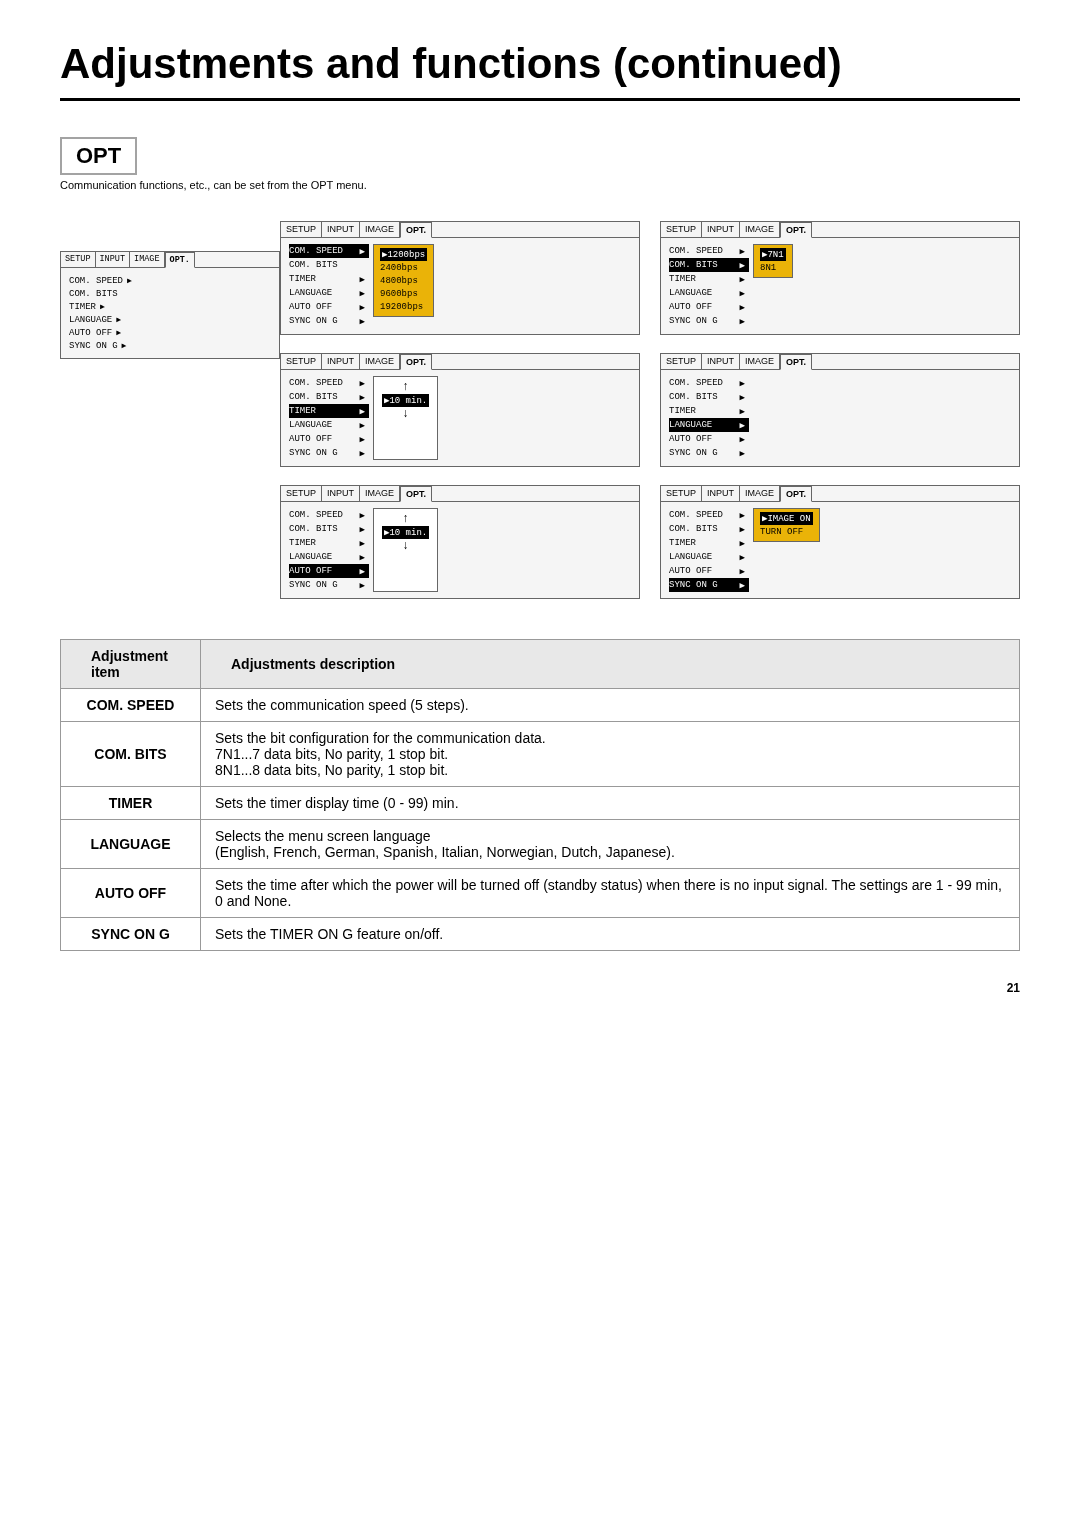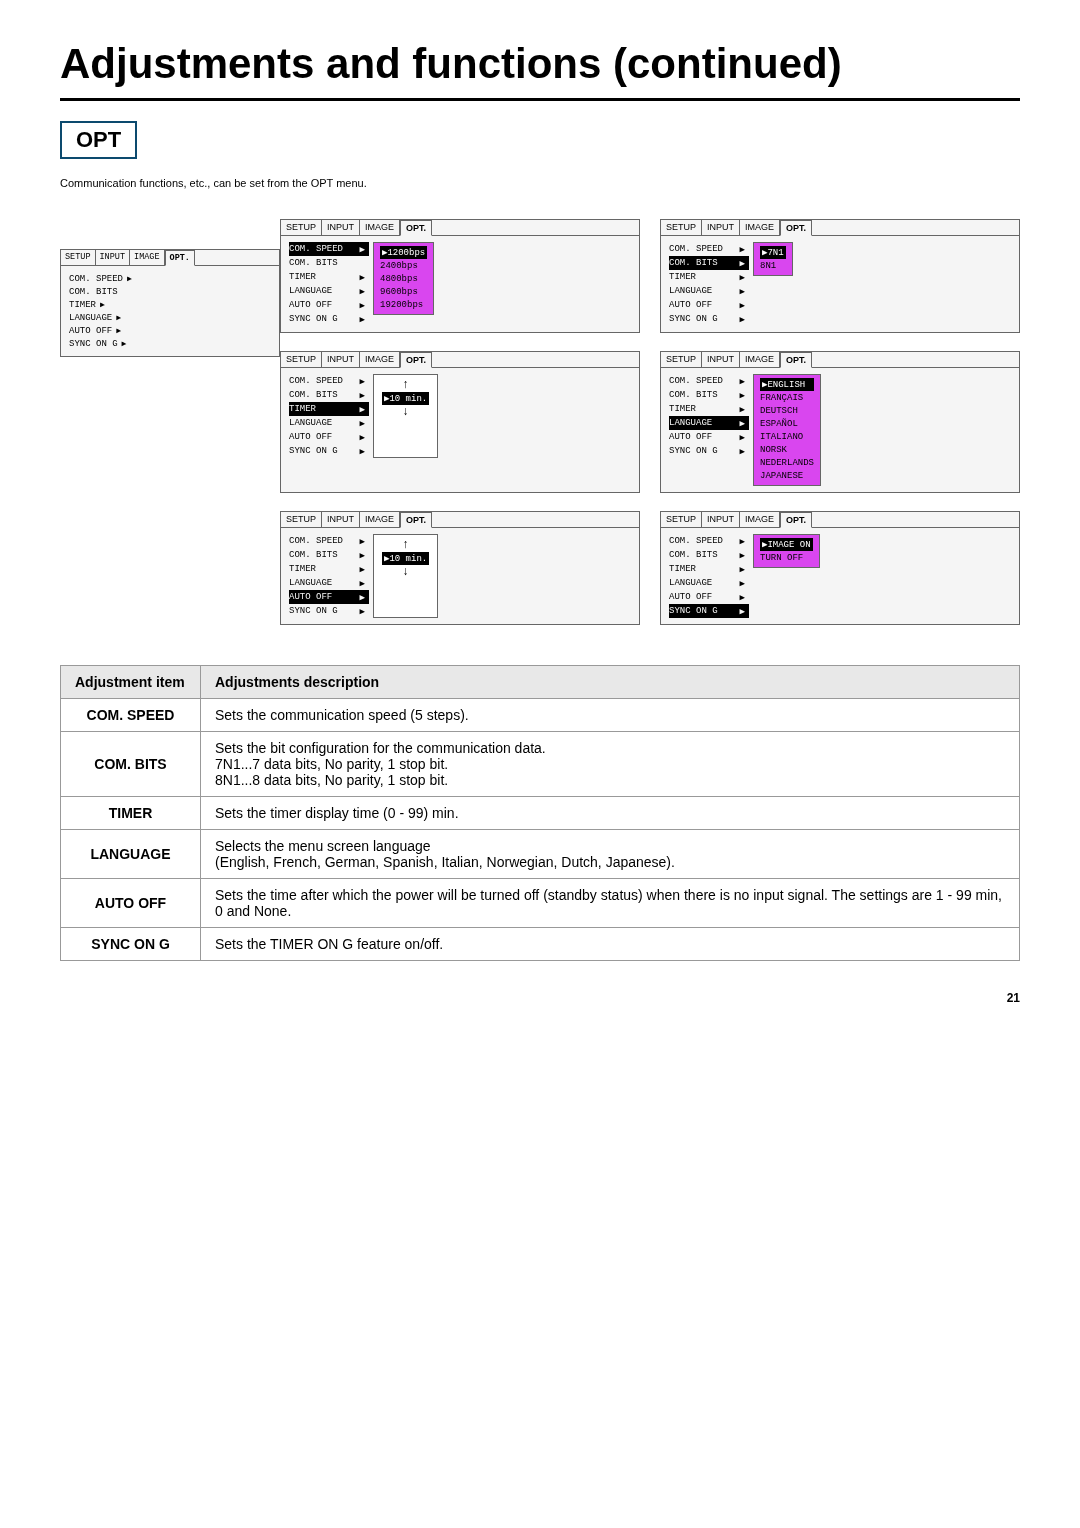--- a/index.html
+++ b/index.html
@@ -9,29 +9,29 @@
       background: #fff;
       font-family: Arial, Helvetica, sans-serif;
       color: #000;
       padding: 40px 60px;
     }
     .page-title {
       font-size: 42px;
       font-weight: bold;
       border-bottom: 3px solid #000;
       padding-bottom: 10px;
-      margin-bottom: 20px;
+      margin-bottom: 36px;
     }
     .opt-box {
-      border: 2px solid #0c4a6e;
+      border: 2px solid #a3a3a3;
       display: inline-block;
       padding: 4px 14px;
       font-size: 22px;
       font-weight: bold;
-      margin-bottom: 18px;
+      margin-bottom: 4px;
     }
     .intro-text {
       font-size: 11px;
       margin-bottom: 30px;
     }
     
     .diagrams-area {
       display: flex;
       flex-direction: row;
       gap: 0;
@@ -99,21 +99,21 @@
     }
     .menu-arrow {
       margin-left: auto;
       margin-right: 4px;
       font-size: 9px;
     }
     .sub-menu {
       display: flex;
       flex-direction: column;
       border: 1px solid #666;
-      background: #d946ef;
+      background: #eab308;
       padding: 3px 6px;
       font-size: 9px;
       font-family: 'Courier New', monospace;
       align-self: flex-start;
     }
     .sub-menu-item {
       height: 13px;
       display: flex;
       align-items: center;
       white-space: nowrap;
@@ -139,21 +139,21 @@
     
     .adjustment-table {
       width: 100%;
       border-collapse: collapse;
       font-size: 14px;
       margin-top: 20px;
     }
     .adjustment-table th {
       background: #e8e8e8;
       border: 1px solid #999;
-      padding: 8px 14px;
+      padding: 8px 30px;
       text-align: left;
       font-size: 14px;
     }
     .adjustment-table td {
       border: 1px solid #999;
       padding: 8px 14px;
       vertical-align: top;
     }
     .adjustment-table .item-col {
       width: 140px;
@@ -325,30 +325,20 @@
       </div>
       <div class="menu-content">
         <div class="menu-items">
           <div class="menu-item-row">COM. SPEED <span class="menu-arrow">▶</span></div>
           <div class="menu-item-row">COM. BITS <span class="menu-arrow">▶</span></div>
           <div class="menu-item-row">TIMER <span class="menu-arrow">▶</span></div>
           <div class="menu-item-row highlighted">LANGUAGE <span class="menu-arrow">▶</span></div>
           <div class="menu-item-row">AUTO OFF <span class="menu-arrow">▶</span></div>
           <div class="menu-item-row">SYNC ON G <span class="menu-arrow">▶</span></div>
         </div>
-        <div class="sub-menu">
-          <div class="sub-menu-item selected">▶ENGLISH</div>
-          <div class="sub-menu-item">FRANÇAIS</div>
-          <div class="sub-menu-item">DEUTSCH</div>
-          <div class="sub-menu-item">ESPAÑOL</div>
-          <div class="sub-menu-item">ITALIANO</div>
-          <div class="sub-menu-item">NORSK</div>
-          <div class="sub-menu-item">NEDERLANDS</div>
-          <div class="sub-menu-item">JAPANESE</div>
-        </div>
       </div>
     </div>
 
     <div class="menu-box">
       <div class="menu-box-tabs">
         <div class="menu-tab">SETUP</div>
         <div class="menu-tab">INPUT</div>
         <div class="menu-tab">IMAGE</div>
         <div class="menu-tab active">OPT.</div>
       </div>

